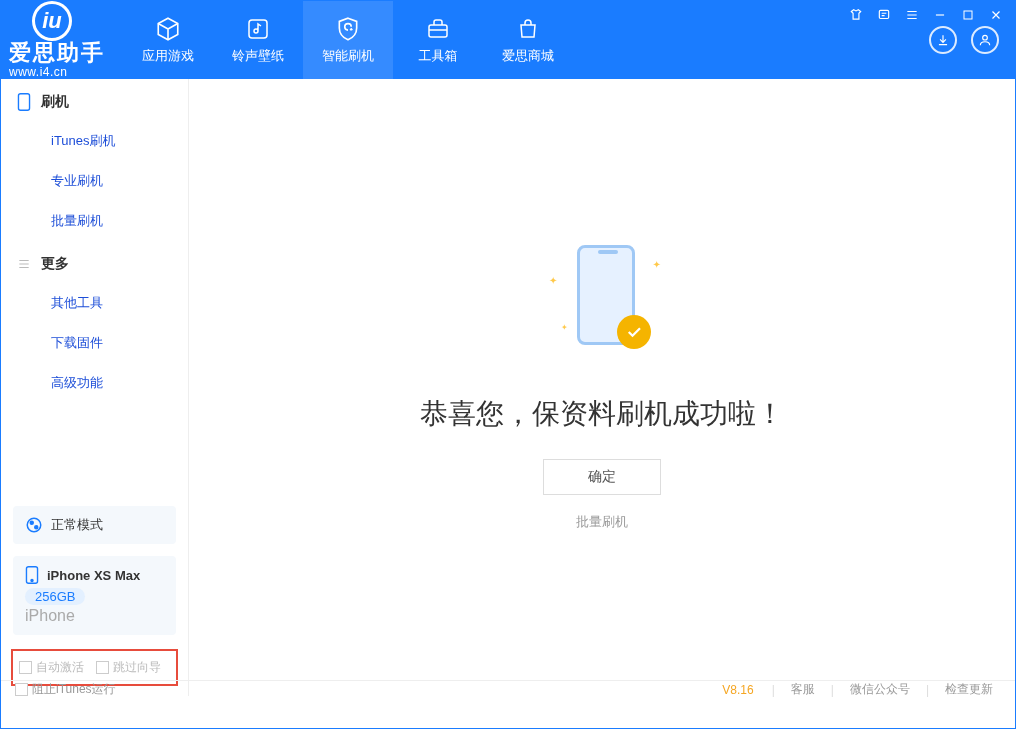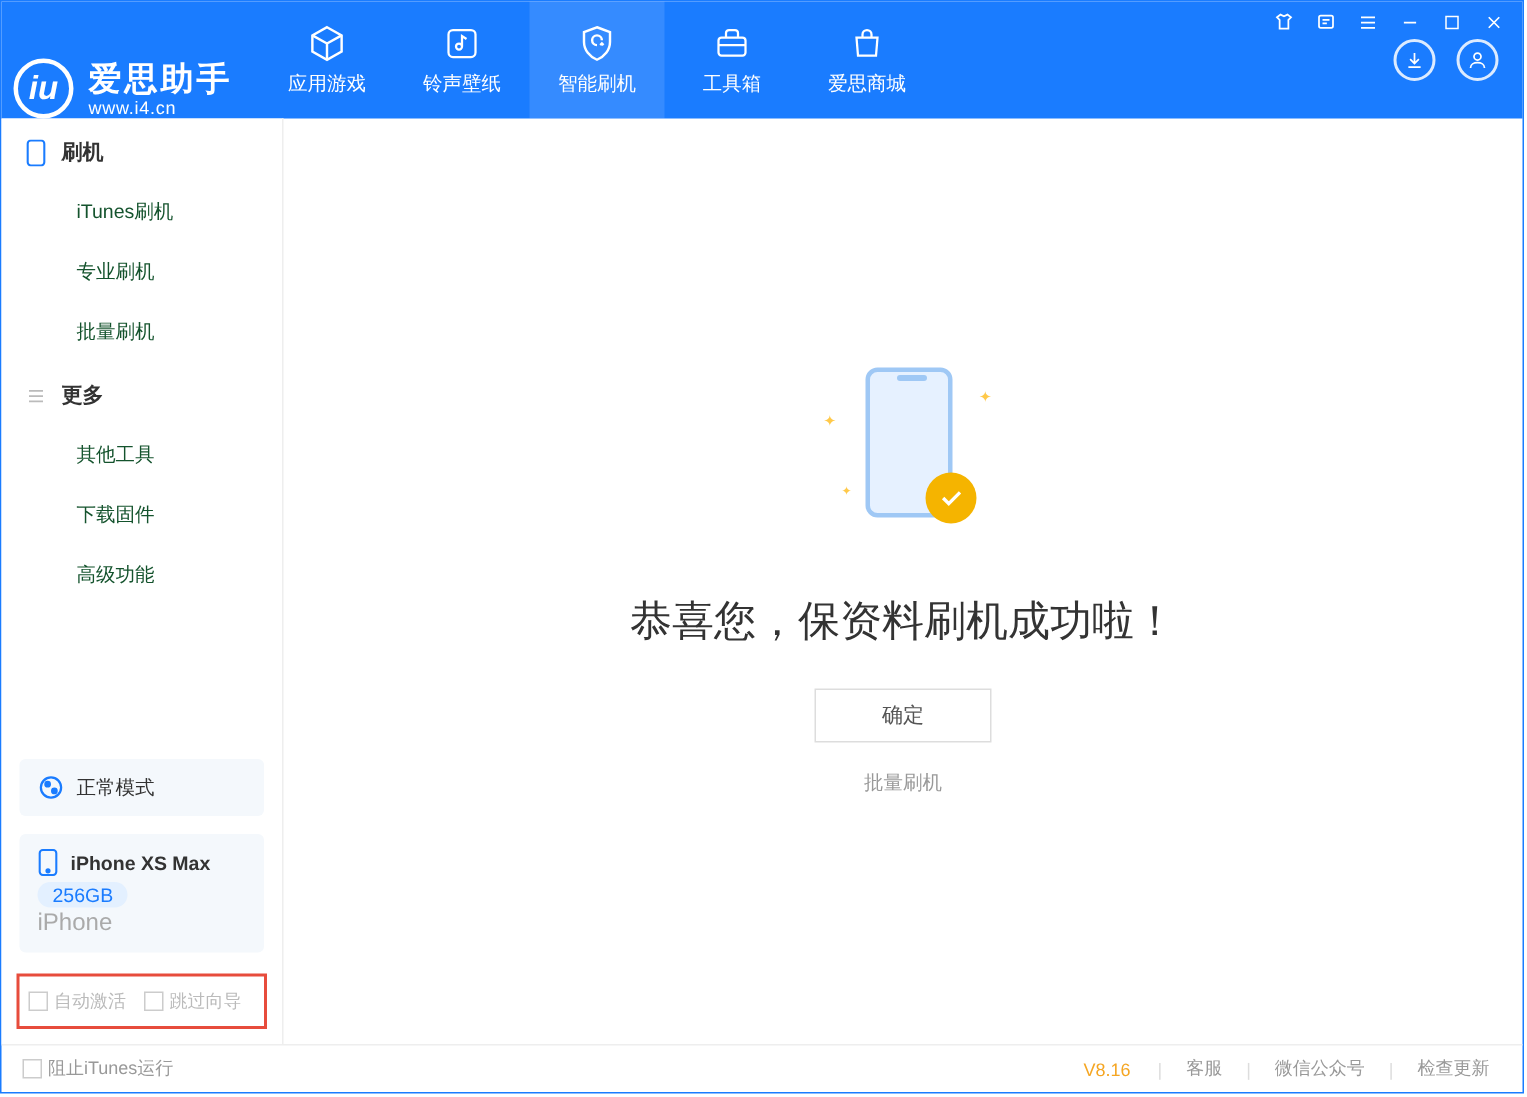--- a/index.html
+++ b/index.html
@@ -1,38 +1,38 @@
 <!DOCTYPE html>
 <html><head>
 <meta charset="utf-8">
 <style>
 * { margin: 0; padding: 0; box-sizing: border-box; font-family: "Microsoft YaHei", Arial, sans-serif; }
 body { background: #fff; width: 1018px; height: 731px; overflow: hidden; }
 .app { width: 1016px; height: 729px; border: 1px solid #1a7cff; background: #fff; position: relative; }
 
 
 .header { height: 78px; background: linear-gradient(to bottom, #1a7cff, #1a7cff); display: flex; align-items: stretch; color: #fff; }
-.logo-area { display: flex; align-items: flex-end; padding: 0 18px 0 8px; }
+.logo-area { display: flex; align-items: center; padding: 0 18px 0 8px; flex-direction: column; }
 .logo-mark { width: 40px; height: 40px; border: 3px solid #fff; border-radius: 50%; display: flex; align-items: center; justify-content: center; font-weight: bold; font-style: italic; font-size: 22px; color: #fff; margin-right: 10px; }
 .logo-text .brand { font-size: 22px; font-weight: bold; letter-spacing: 2px; line-height: 1.1; }
 .logo-text .url { font-size: 12px; letter-spacing: 0.5px; }
 .nav-tabs { display: flex; flex: 1; }
 .nav-tab { width: 90px; display: flex; flex-direction: column; align-items: center; justify-content: center; cursor: pointer; font-size: 13px; }
 .nav-tab.active { background: rgba(255,255,255,0.12); }
 .nav-icon { width: 28px; height: 28px; margin-bottom: 4px; display: flex; align-items: center; justify-content: center; }
 .header-right { margin-left: auto; display: flex; align-items: center; padding: 0 16px; gap: 14px; }
 .hdr-btn { width: 28px; height: 28px; border: 2px solid rgba(255,255,255,0.85); border-radius: 50%; display: flex; align-items: center; justify-content: center; cursor: pointer; color: #fff; }
 .win-controls { position: absolute; top: 6px; right: 10px; display: flex; gap: 10px; color: rgba(255,255,255,0.9); }
 .win-btn { width: 18px; height: 16px; display: flex; align-items: center; justify-content: center; cursor: pointer; font-size: 14px; }
 
 
 .body { display: flex; height: calc(100% - 78px - 32px); }
 .sidebar { width: 188px; border-right: 1px solid #eee; background: #fff; display: flex; flex-direction: column; }
 .side-group-hdr { display: flex; align-items: center; padding: 14px 16px 10px 16px; font-size: 14px; font-weight: bold; color: #333; gap: 10px; }
-.side-item { padding: 11px 16px 11px 50px; font-size: 13px; color: #14532d; cursor: pointer; }
+.side-item { padding: 11px 16px 11px 50px; font-size: 13px; color: #1d4ed8; cursor: pointer; }
 .side-item.active { color: #1a7cff; }
 .device-box { margin: 6px 12px; background: #f4f8fc; border-radius: 4px; padding: 10px 12px; font-size: 13px; color: #333; }
 .device-box.mode { display: flex; align-items: center; gap: 8px; margin-top: auto; }
 .dev-badge { display: inline-block; background: #e3f0ff; color: #1a7cff; border-radius: 10px; padding: 1px 10px; font-size: 13px; margin-top: 4px; }
 .dev-sub { color: #aaa; font-size: 16px; margin-top: 2px; }
 .bottom-opts { border: 2px solid #e74c3c; margin: 8px 10px 10px 10px; padding: 8px 6px; display: flex; gap: 12px; align-items: center; }
 .chk { display: flex; align-items: center; gap: 4px; font-size: 12px; color: #bbb; cursor: pointer; }
 .chk-box { width: 13px; height: 13px; border: 1px solid #ccc; background: #fff; }
 
 
@@ -40,21 +40,21 @@
 .phone-illus { width: 110px; height: 110px; position: relative; margin-bottom: 40px; }
 .phone { position: absolute; left: 30px; top: 0; width: 58px; height: 100px; border: 3px solid #9fc8f5; border-radius: 8px; background: #e6f1ff; }
 .phone::before { content: ""; position: absolute; top: 2px; left: 18px; width: 20px; height: 4px; background: #9fc8f5; border-radius: 2px; }
 .check-badge { position: absolute; right: 6px; bottom: 6px; width: 34px; height: 34px; background: #f5b400; border-radius: 50%; display: flex; align-items: center; justify-content: center; }
 .sparkle { position: absolute; color: #ffc94a; font-size: 10px; }
 .success-msg { font-size: 28px; color: #333; margin-bottom: 26px; }
 .ok-btn { border: 1px solid #ddd; background: #fff; padding: 8px 44px; font-size: 14px; color: #555; cursor: pointer; margin-bottom: 18px; }
 .log-link { font-size: 13px; color: #999; cursor: pointer; }
 
 
-.footer { position: absolute; bottom: 0; left: 0; right: 0; height: 32px; border-top: 1px solid #eee; display: flex; align-items: center; padding: 0 14px; font-size: 12px; color: #999; }
+.footer { position: absolute; bottom: 16px; left: 0; right: 0; height: 32px; border-top: 1px solid #eee; display: flex; align-items: flex-start; padding: 0 14px; font-size: 12px; color: #999; }
 .footer .chk { color: #999; }
 .footer-right { margin-left: auto; display: flex; align-items: center; gap: 8px; }
 .ver { color: #f5a623; margin-right: 10px; }
 .flink { color: #999; cursor: pointer; padding: 0 8px; }
 .fdiv { color: #ddd; }
 
 svg { display: block; }
 </style>
 </head>
 <body>

